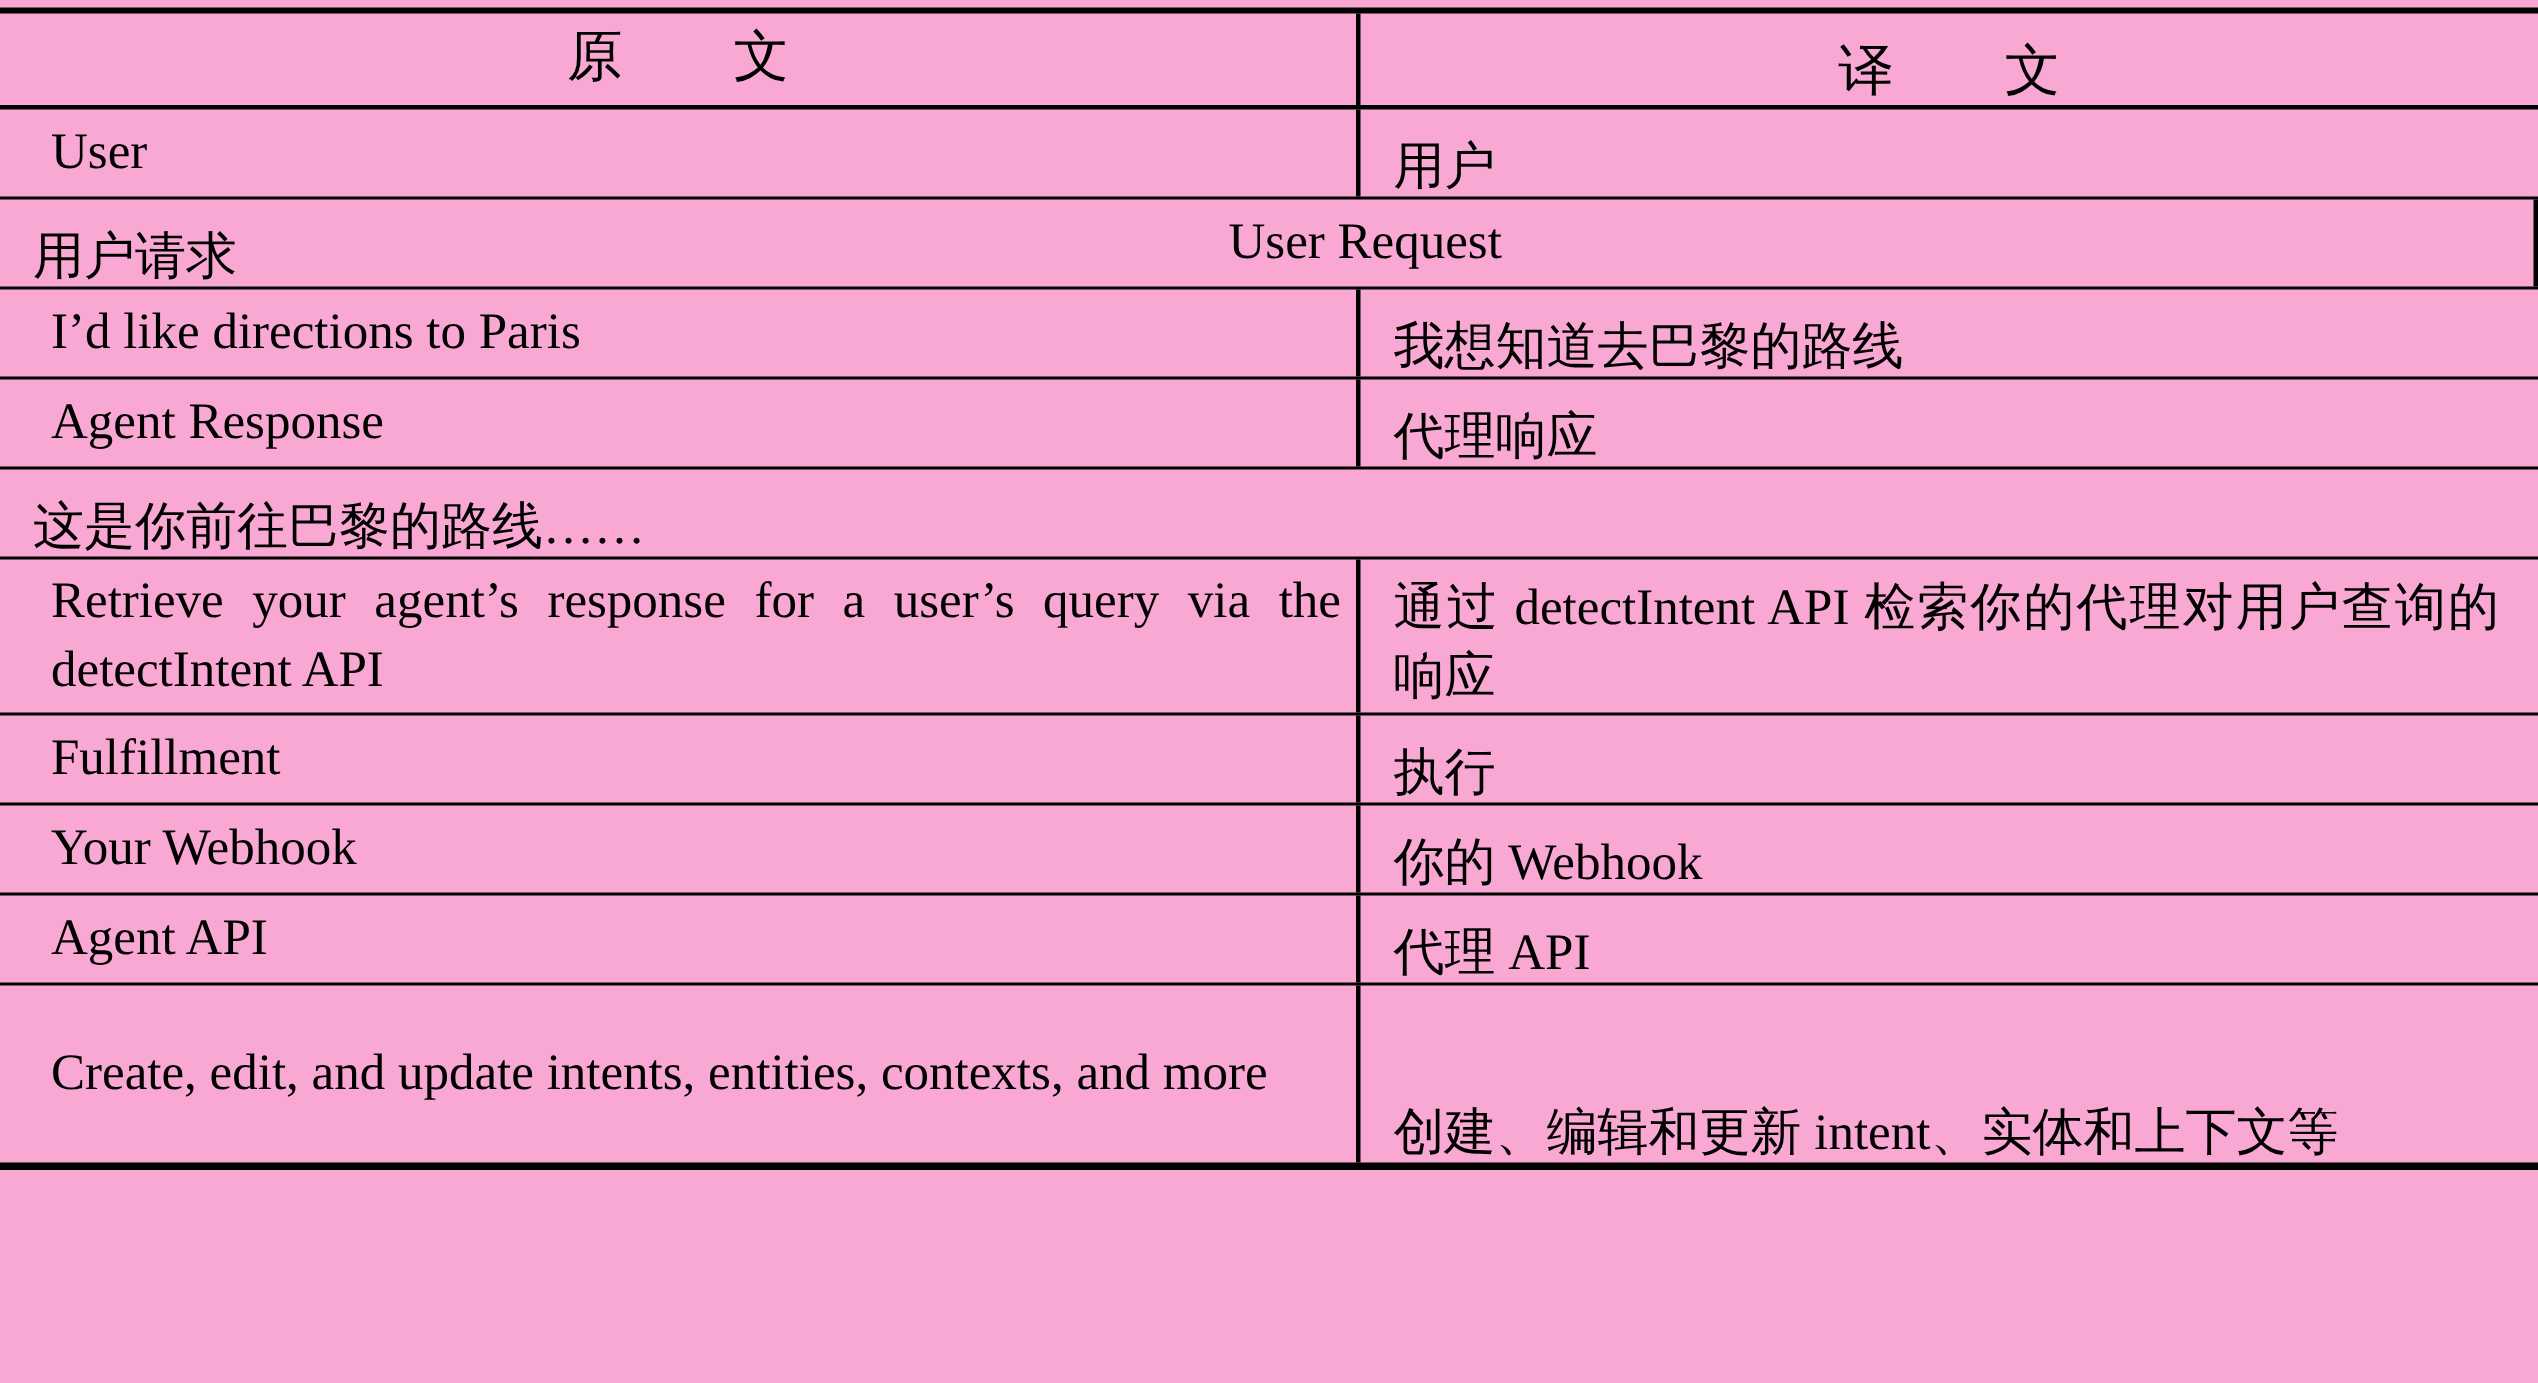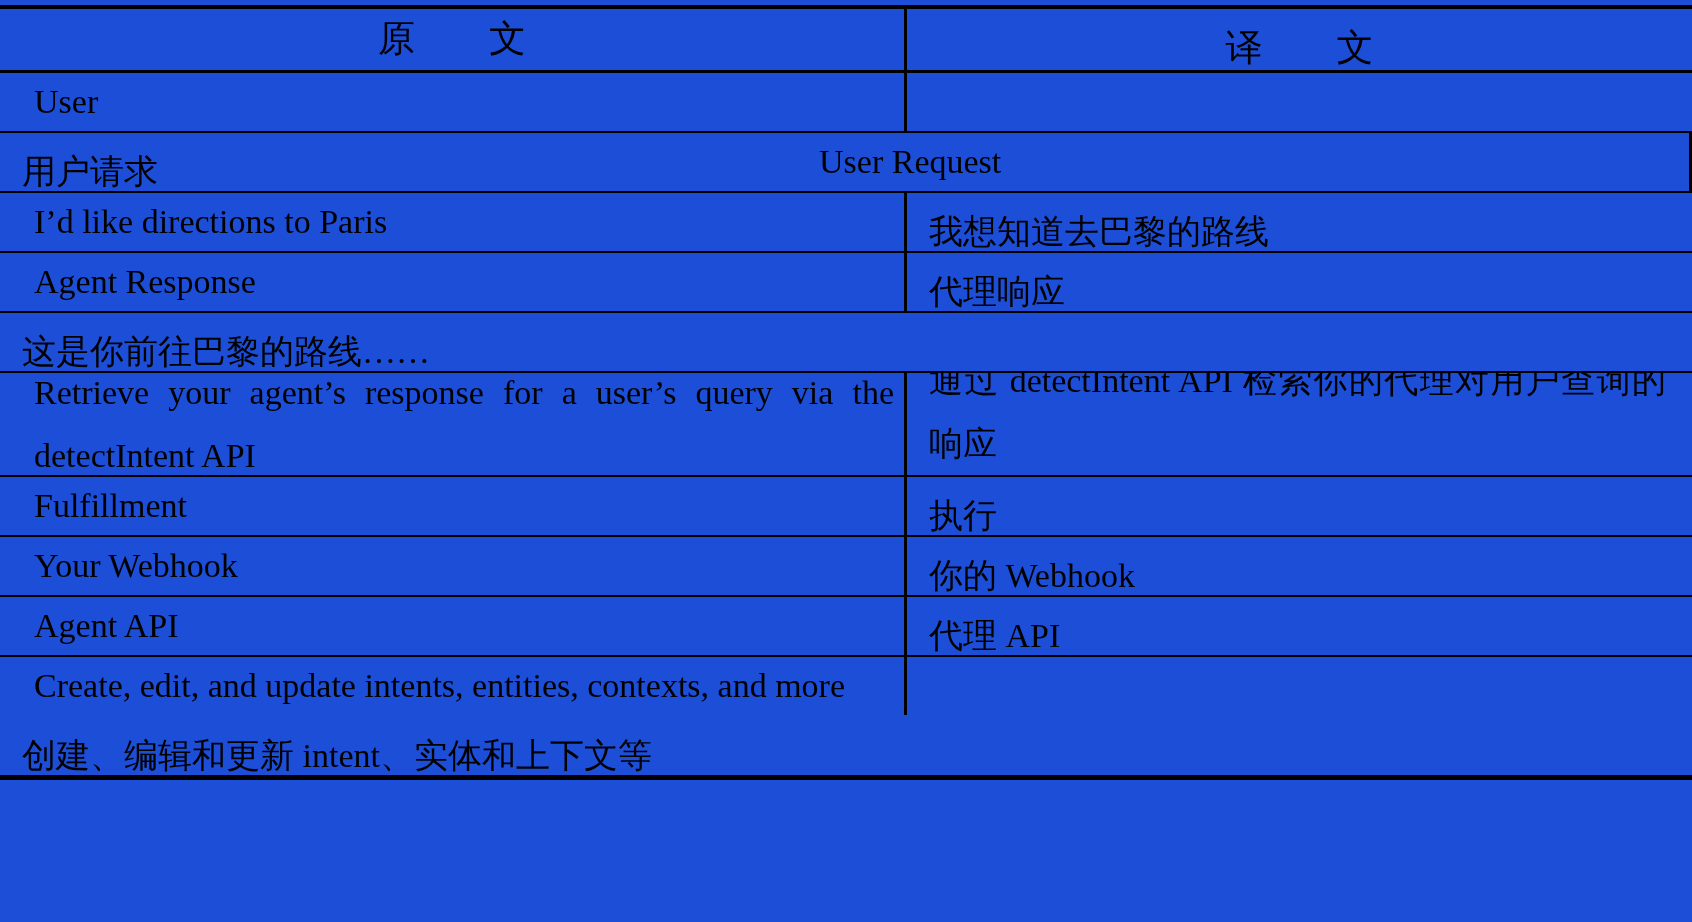--- a/index.html
+++ b/index.html
@@ -5,37 +5,37 @@
   html, body {
     margin: 0;
     padding: 0;
     background: #ffffff;
     color: #000000;
     font-family: "Liberation Serif", "DejaVu Serif", serif;
   }
   .page {
     width: 1692px;
     height: 922px;
-    background: #1d4ed8;
+    background: #f9a8d4;
     overflow: hidden;
     position: relative;
   }
   .tbl {
     width: 1692px;
     margin-top: 5px;
     border-top: 4px solid #000;
     border-bottom: 5px solid #000;
     font-size: 34px;
   }
   .trow {
     display: flex;
     border-bottom: 2px solid #000;
     box-sizing: border-box;
   }
-  .trow:last-child { border-bottom: none; flex-direction: column; }
+  .trow:last-child { border-bottom: none; }
   .thead {
     height: 64px;
     border-bottom: 3px solid #000;
     font-size: 37px;
   }
   .h-normal { height: 60px; }
   .h-tall   { height: 104px; }
   .h-xtall  { height: 118px; }
   .cell {
     display: flex;
@@ -57,40 +57,43 @@
   }
   .head-cell {
     justify-content: center;
     padding-left: 0;
     padding-right: 0;
   }
   .cell > span { display: block; width: 100%; line-height: 1.15; }
   .head-cell > span { width: auto; }
   
   .ml > span { text-align: justify; text-justify: inter-word; }
-  .h-tall  .ml > span { line-height: 63px; }
+  .h-tall  .ml > span { line-height: 46px; }
   .h-xtall .ml > span { line-height: 58px; }
 </style>
 </head>
 <body>
 
 <div class="page">
   <div class="tbl">
     <div class="trow thead">
       <div class="cell src head-cell">
         <span>原　　文</span>
       </div>
       <div class="cell tgt head-cell">
         <span>译　　文</span>
       </div>
     </div>
     <div id="rows-container">
         <div class="trow h-normal">
           <div class="cell src">
             <span>User</span>
+          </div>
+          <div class="cell tgt">
+            <span>用户</span>
           </div>
         </div>
         <div class="trow h-normal">
           <div class="cell tgt">
             <span>用户请求</span>
           </div>
           <div class="cell src">
             <span>User Request</span>
           </div>
         </div>

